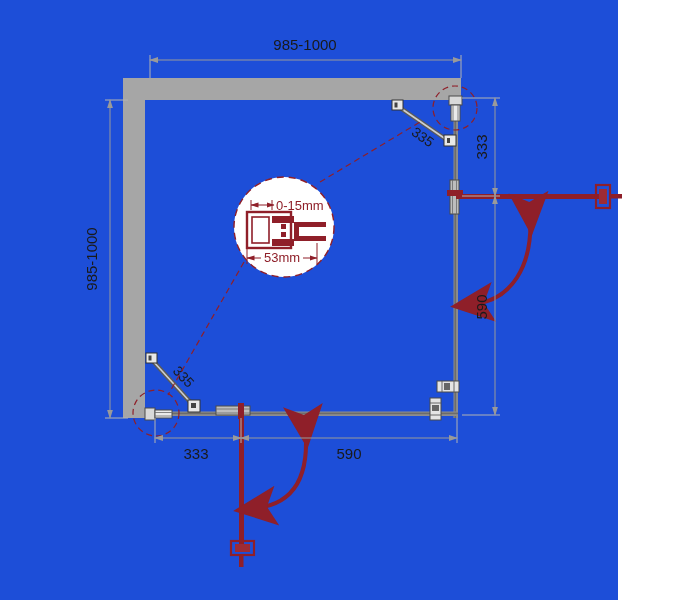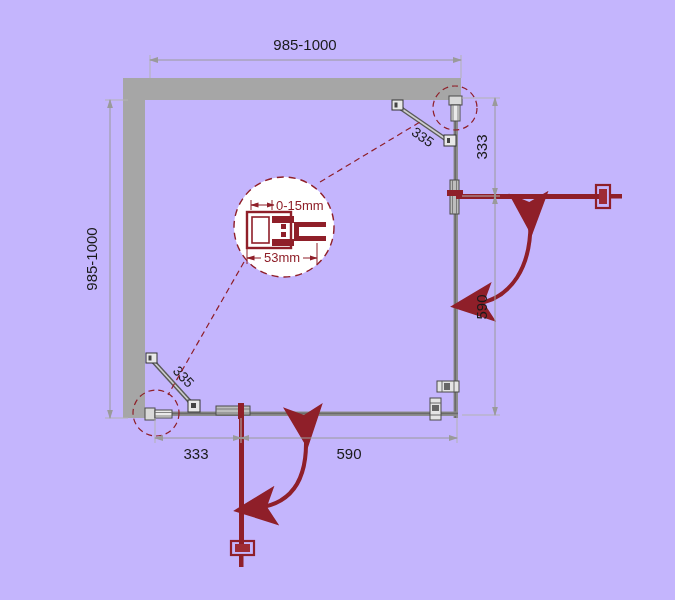--- a/index.html
+++ b/index.html
@@ -1,18 +1,18 @@
 <!DOCTYPE html>
 <html><head>
 <meta charset="utf-8">
 <style>
   html,body{margin:0;padding:0;background:#ffffff;}
   body{width:675px;height:600px;overflow:hidden;
        font-family:"Liberation Sans",sans-serif;}
-  #stage{position:relative;width:675px;height:600px;background:#c4b5fd;}
+  #stage{position:relative;width:618px;height:600px;background:#1d4ed8;}
   svg{display:block;}
   .dimtext{font-family:"Liberation Sans",sans-serif;font-size:15px;fill:#1a1a1a;}
   .dimtext-sm{font-family:"Liberation Sans",sans-serif;font-size:13px;fill:#8f1f29;}
   .bartext{font-family:"Liberation Sans",sans-serif;font-size:14px;fill:#1a1a1a;}
 </style>
 </head>
 <body>
 
 <div id="stage">
 <svg width="675" height="600" viewBox="0 0 675 600">

